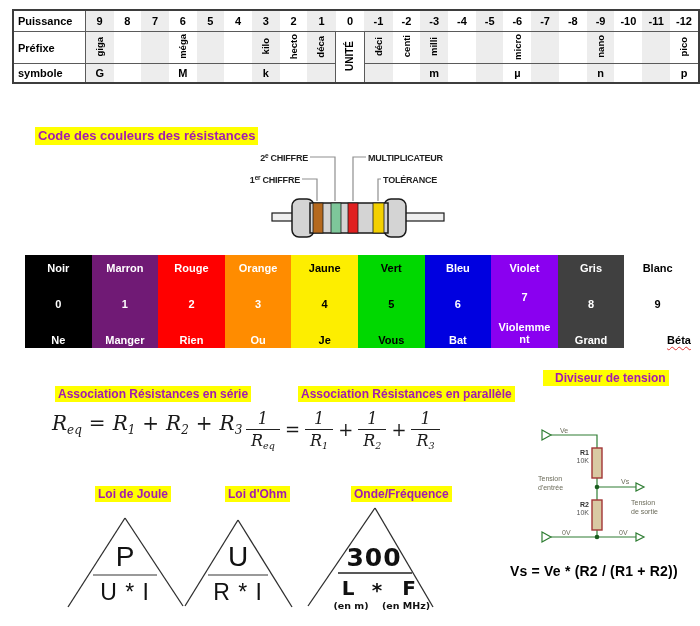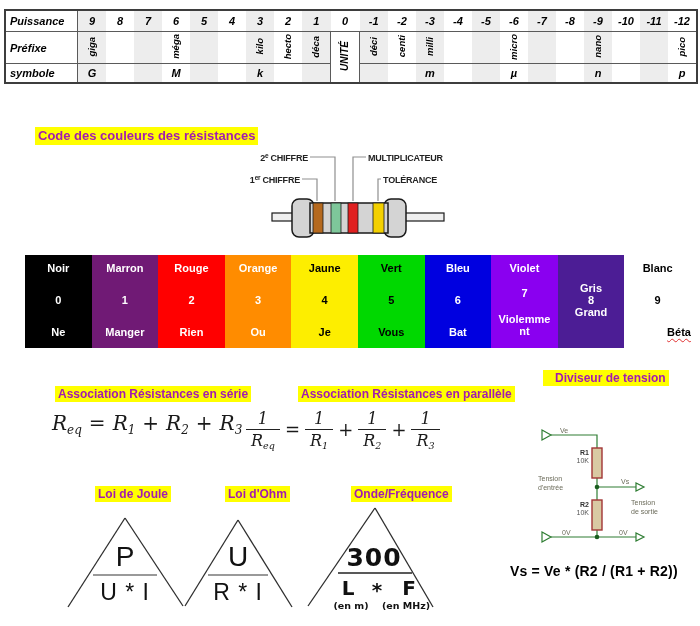--- a/index.html
+++ b/index.html
@@ -1,20 +1,20 @@
 <!DOCTYPE html>
 <html><head>
 <meta charset="utf-8">
 <style>
   html,body{margin:0;padding:0;background:#fff;}
   #page{position:relative;width:700px;height:626px;background:#fff;overflow:hidden;
         font-family:"Liberation Sans",sans-serif;color:#000;}
 
   
-  #prefix-table{position:absolute;left:4px;top:9px;border-collapse:collapse;table-layout:fixed;font-style:italic;}
+  #prefix-table{position:absolute;left:12px;top:9px;border-collapse:collapse;table-layout:fixed;}
   #prefix-table td{padding:0;text-align:center;font-weight:bold;font-size:11px;vertical-align:middle;}
   #prefix-table{border:2px solid #3d3d3d;}
   #prefix-table tr.r1 td{height:20px;border-bottom:1.5px solid #5a5a5a;}
   #prefix-table tr.r2 td{height:31px;border-bottom:1.5px solid #5a5a5a;}
   #prefix-table tr.r3 td{height:18px;}
   #prefix-table td.lbl{width:67px;text-align:left;padding-left:4px;border-right:1.5px solid #5a5a5a;background:#fff !important;}
   #prefix-table td.c{width:28px;}
   #prefix-table td.sh{background:#ededed;}
   #prefix-table td.unit{border-left:1.5px solid #5a5a5a;border-right:1.5px solid #5a5a5a;background:#fff;}
   .vtext{writing-mode:vertical-rl;transform:rotate(180deg);font-size:9.5px;font-weight:bold;line-height:1;display:inline-block;}
@@ -31,21 +31,21 @@
   #ohm-title{left:210px;top:486px;}
   #onde-title{left:336px;top:486px;}
 
   
   #resistor-svg{position:absolute;left:250px;top:148px;}
   .callout-label{font-family:"Liberation Sans",sans-serif;font-weight:bold;font-size:9px;letter-spacing:-0.2px;fill:#222;}
 
   
   #color-table{position:absolute;left:25px;top:255px;width:666px;height:93px;display:flex;}
   .color-col{flex:1;display:flex;flex-direction:column;justify-content:space-between;
-             text-align:center;font-weight:bold;font-size:11px;padding:7px 0 10px;}
+             text-align:center;font-weight:bold;font-size:11px;padding:7px 0 2px;}
   .mnemo-wrap{display:inline-block;max-width:52px;word-break:break-all;line-height:1.15;margin:0 auto;}
   .squiggle{text-decoration-line:underline;text-decoration-style:wavy;text-decoration-color:#e03030;
             text-decoration-thickness:1px;text-underline-offset:2px;text-align:right;}
 
   
   .math{font-family:"DejaVu Serif",serif;font-style:italic;color:#1a1a1a;}
   .math sub{font-size:0.6em;font-style:italic;vertical-align:baseline;position:relative;top:0.3em;}
   #series-formula{position:absolute;left:52px;top:411px;font-size:20px;text-align:right;}
   #series-formula .op{margin:0 7px;font-style:normal;}
   #parallel-formula{position:absolute;left:246px;top:409px;font-size:16px;}
@@ -222,21 +222,21 @@
     <div class="color-col" style="background-color: rgb(0, 0, 224); color: rgb(255, 255, 255);">
       <span>Bleu</span>
       <span>6</span>
       <span>Bat</span>
     </div>
     <div class="color-col" style="background-color: rgb(138, 0, 240); color: rgb(255, 255, 255);">
       <span>Violet</span>
       <span>7</span>
       <span class="mnemo-wrap">Violemment</span>
     </div>
-    <div class="color-col" style="background-color: #4c1d95; color: rgb(255, 255, 255); justify-content: center;">
+    <div class="color-col" style="background-color: #404040; color: rgb(255, 255, 255);">
       <span>Gris</span>
       <span>8</span>
       <span>Grand</span>
     </div>
     <div class="color-col" style="background-color: rgb(255, 255, 255); color: rgb(0, 0, 0);">
       <span>Blanc</span>
       <span>9</span>
       <span class="squiggle">Béta</span>
     </div>
   </div>

